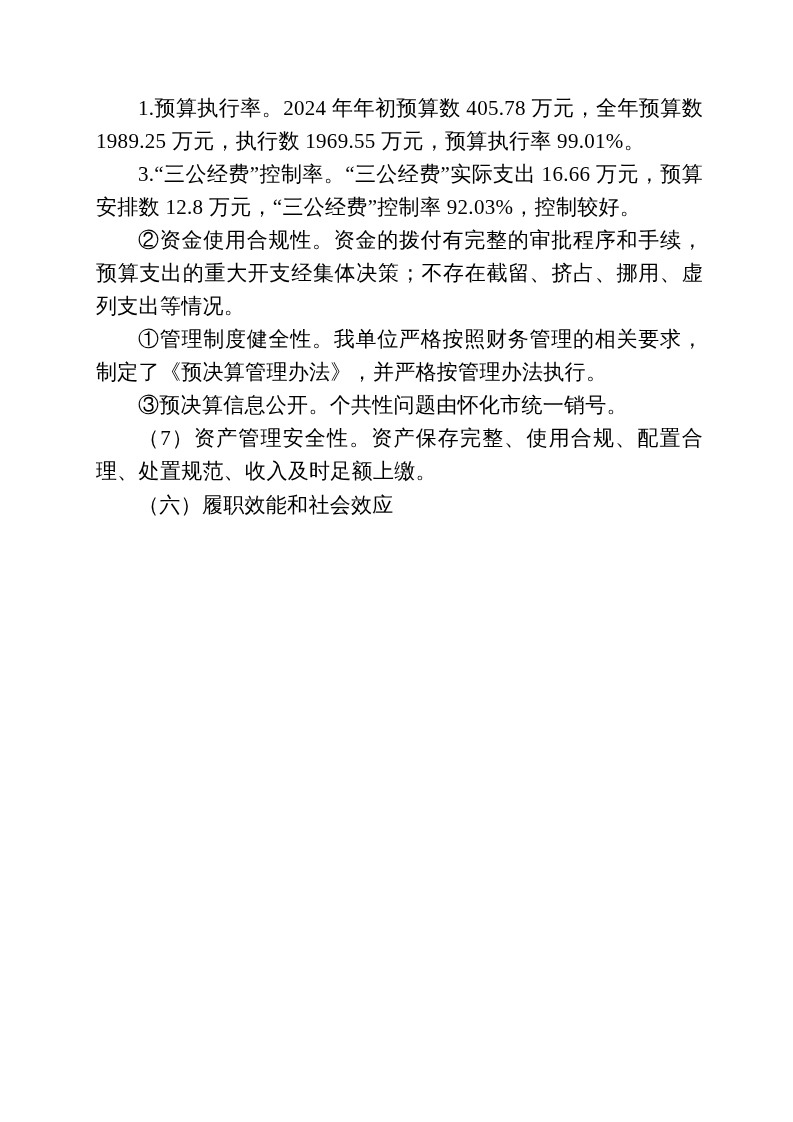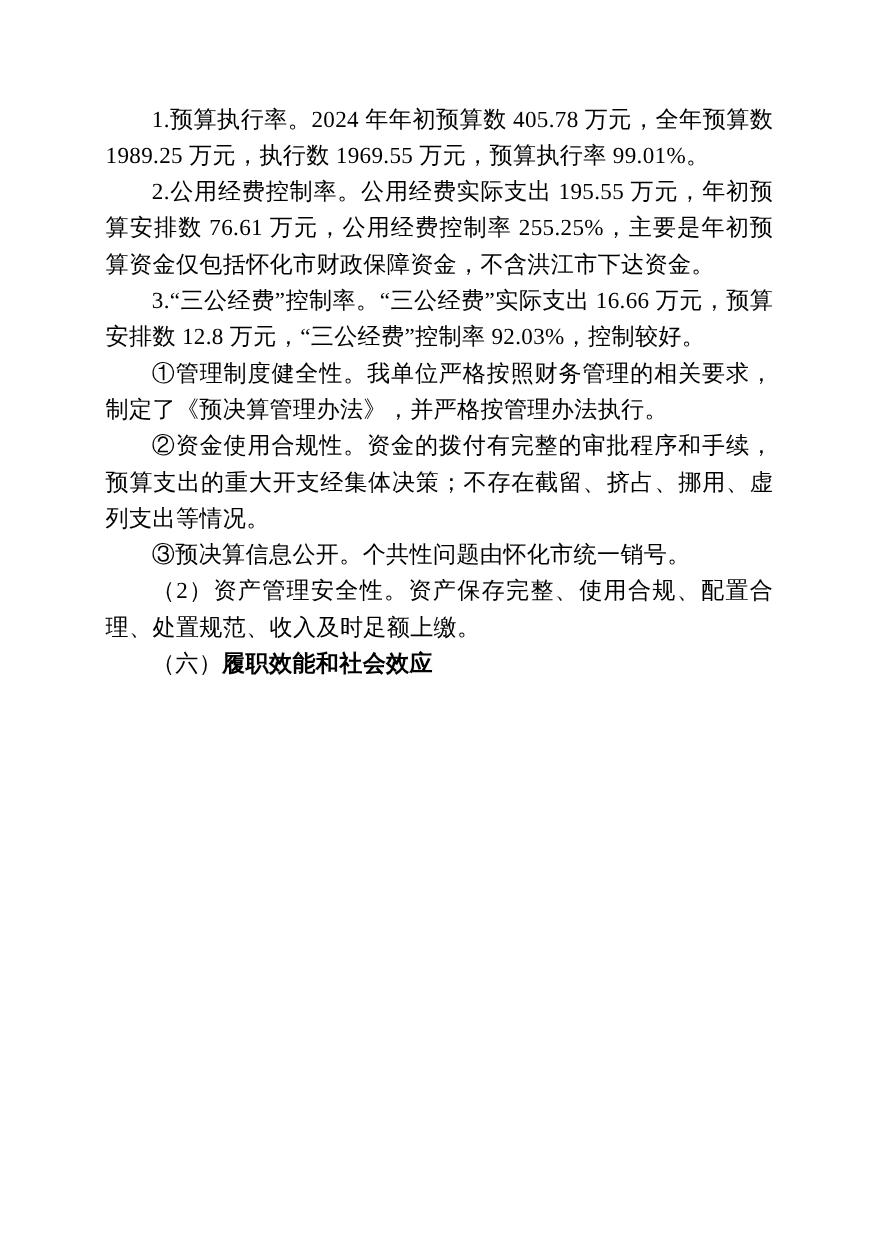--- a/index.html
+++ b/index.html
@@ -28,41 +28,40 @@
     line-height: 33px;
     text-align: justify;
     text-indent: 2em;
     letter-spacing: 0.3px;
   }
   .section-heading {
     font-weight: normal;
   }
   .section-heading .bold-part {
     font-family: "Liberation Sans", "DejaVu Sans", sans-serif;
-    font-weight: bold;
+    font-weight: normal;
   }
   .page-number {
     position: absolute;
     left: 0;
     right: 0;
     top: 1036px;
     text-align: center;
     font-size: 15px;
     font-family: "Liberation Serif", "DejaVu Serif", serif;
     color: #000000;
   }
 </style>
 </head>
 <body>
 
 <div class="page">
   <div class="content">
     <p>1.预算执行率。2024 年年初预算数 405.78 万元，全年预算数 1989.25 万元，执行数 1969.55 万元，预算执行率 99.01%。</p>
-    <p>2.公用经费控制率。公用经费实际支出 195.55 万元，年初预算安排数 76.61 万元，公用经费控制率 255.25%，主要是年初预算资金仅包括怀化市财政保障资金，不含洪江市下达资金。</p>
     <p>3.“三公经费”控制率。“三公经费”实际支出 16.66 万元，预算安排数 12.8 万元，“三公经费”控制率 92.03%，控制较好。</p>
+    <p>②资金使用合规性。资金的拨付有完整的审批程序和手续，预算支出的重大开支经集体决策；不存在截留、挤占、挪用、虚列支出等情况。</p>
     <p>①管理制度健全性。我单位严格按照财务管理的相关要求，制定了《预决算管理办法》，并严格按管理办法执行。</p>
-    <p>②资金使用合规性。资金的拨付有完整的审批程序和手续，预算支出的重大开支经集体决策；不存在截留、挤占、挪用、虚列支出等情况。</p>
     <p>③预决算信息公开。个共性问题由怀化市统一销号。</p>
-    <p>（2）资产管理安全性。资产保存完整、使用合规、配置合理、处置规范、收入及时足额上缴。</p>
+    <p>（7）资产管理安全性。资产保存完整、使用合规、配置合理、处置规范、收入及时足额上缴。</p>
     <p class="section-heading"><span>（六）</span><span class="bold-part">履职效能和社会效应</span></p>
   </div>
   <div class="page-number">3</div>
 </div>
 
 </body></html>

